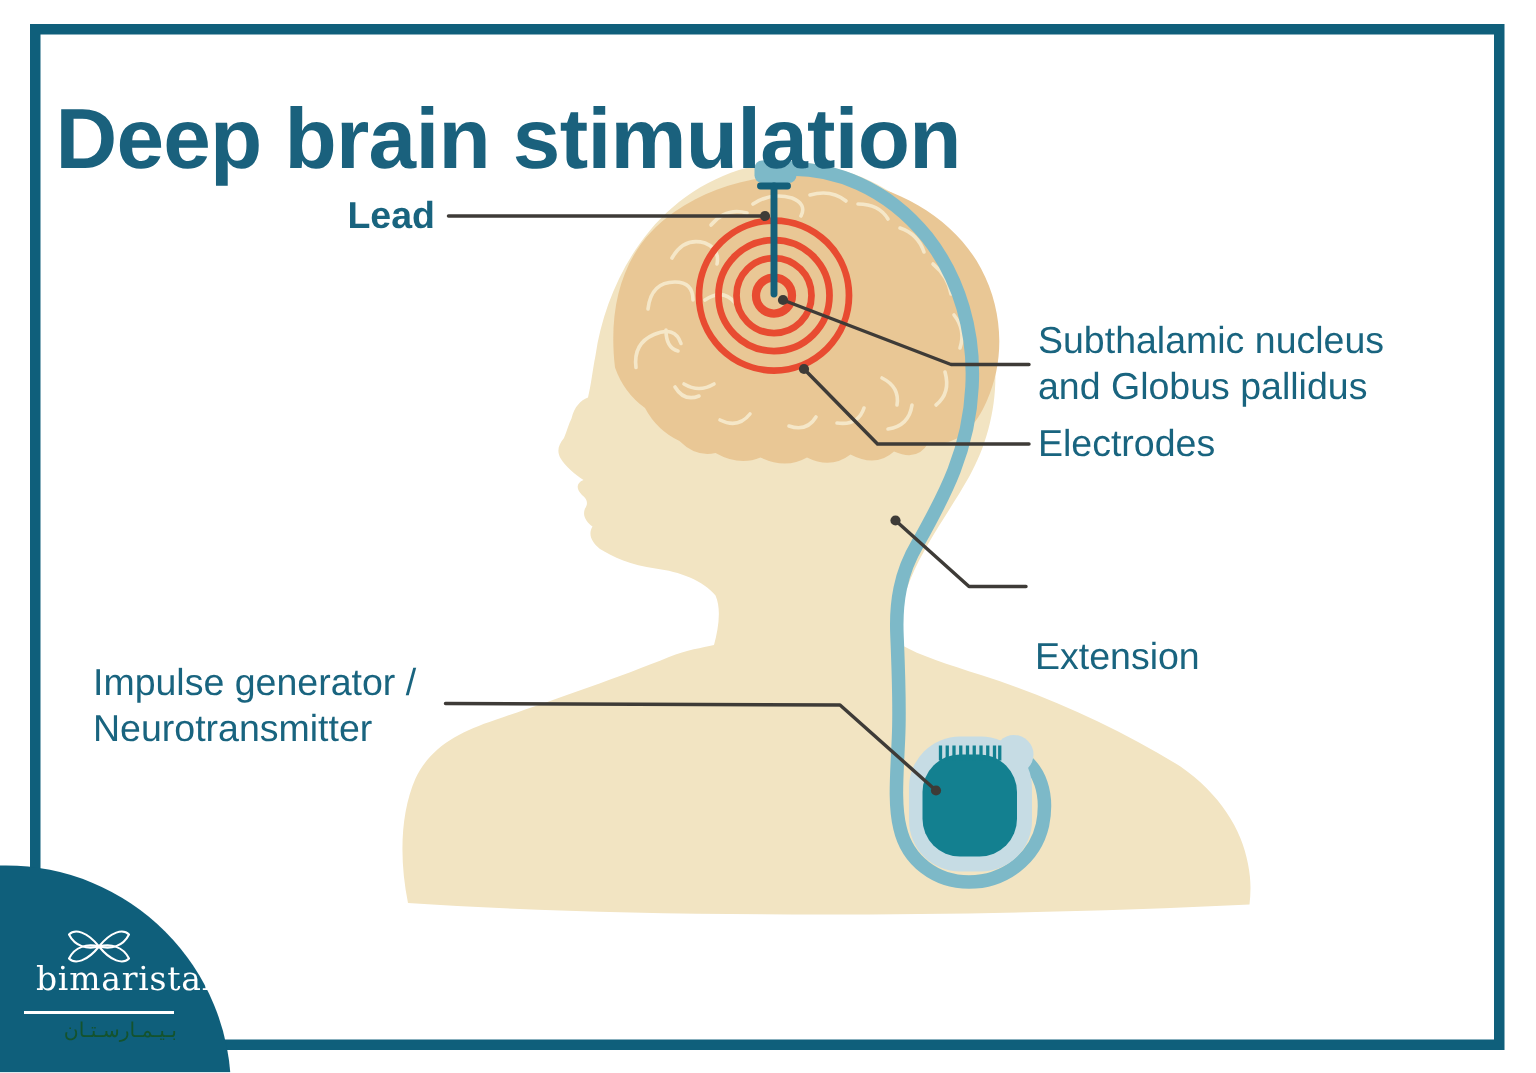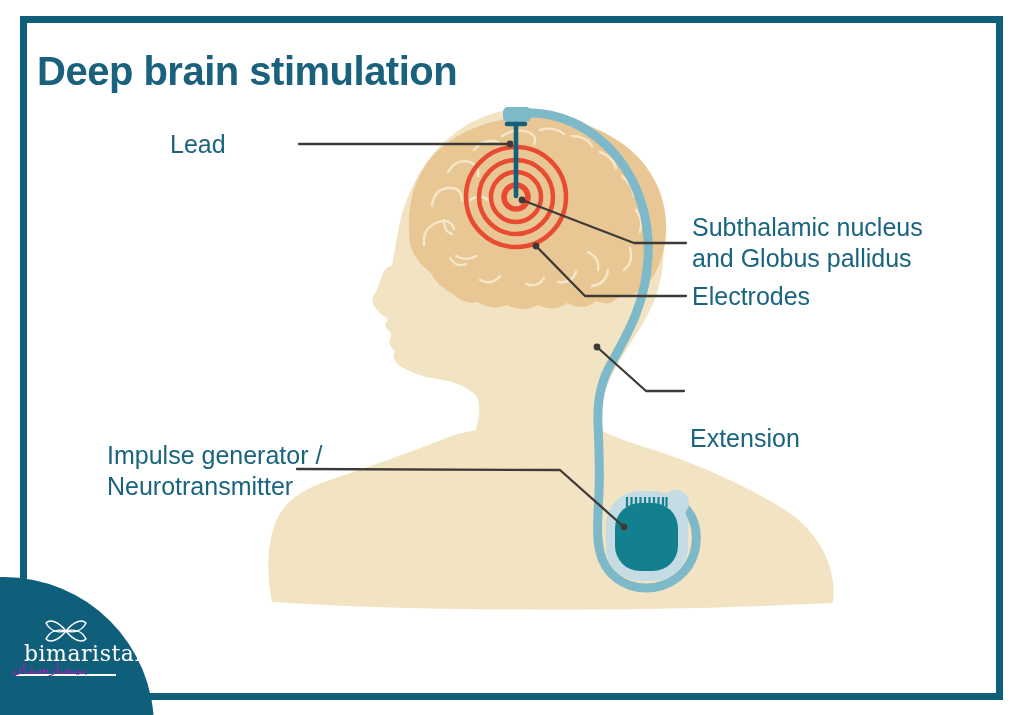--- a/index.html
+++ b/index.html
@@ -7,41 +7,41 @@
     position:relative;width:1024px;height:715px;background:#ffffff;
     overflow:hidden;font-family:"Liberation Sans",sans-serif;
   }
   .frame{
     position:absolute;left:20px;top:16px;width:983px;height:684px;
     border:7px solid #0f5f7b;box-sizing:border-box;z-index:1;background:#fff;
   }
   .art{position:absolute;left:0;top:0;width:1024px;height:715px;z-index:2;}
   .page-title{
     position:absolute;left:37px;top:22px;z-index:3;
-    font-size:40px;font-weight:600;letter-spacing:-0.5px;color:#1a617d;
+    font-size:57px;font-weight:600;letter-spacing:-0.5px;color:#1a617d;
   }
   .lbl{
     position:absolute;z-index:3;color:#19647f;
     font-size:25px;font-weight:500;line-height:31px;
   }
-  .lbl-lead{left:170px;top:129px;width:120px;}
+  .lbl-lead{left:170px;top:129px;width:120px;text-align:right;font-weight:bold;}
   .lbl-target{left:692px;top:212px;width:252px;}
   .lbl-electrodes{left:692px;top:281px;width:220px;}
   .lbl-extension{left:690px;top:375px;width:220px;margin-top:48px;}
-  .lbl-impulse{left:62px;top:440px;width:248px;margin-left:45px;}
+  .lbl-impulse{left:62px;top:440px;width:248px;}
   .logo{position:absolute;left:0;top:600px;width:180px;height:115px;z-index:4;}
   .logo-icon{position:absolute;left:44px;top:17px;width:44px;height:28px;}
   .logo-name{
     position:absolute;left:24px;top:41px;width:106px;text-align:right;
     font-family:"DejaVu Serif",serif;font-size:22px;color:#ffffff;letter-spacing:0.5px;
   }
   .logo-rule{position:absolute;left:16px;top:74px;width:100px;height:2px;background:#ffffff;}
   .logo-arabic{
-    position:absolute;left:12px;top:60px;width:106px;text-align:left;
-    direction:rtl;font-size:13.5px;color:#a21caf;
+    position:absolute;left:12px;top:78px;width:106px;text-align:right;
+    direction:rtl;font-size:13.5px;color:#14532d;
   }
 </style>
 </head>
 <body>
 
 <div class="stage">
 
   <div class="frame"></div>
 
   <h1 class="page-title">Deep brain stimulation</h1>

